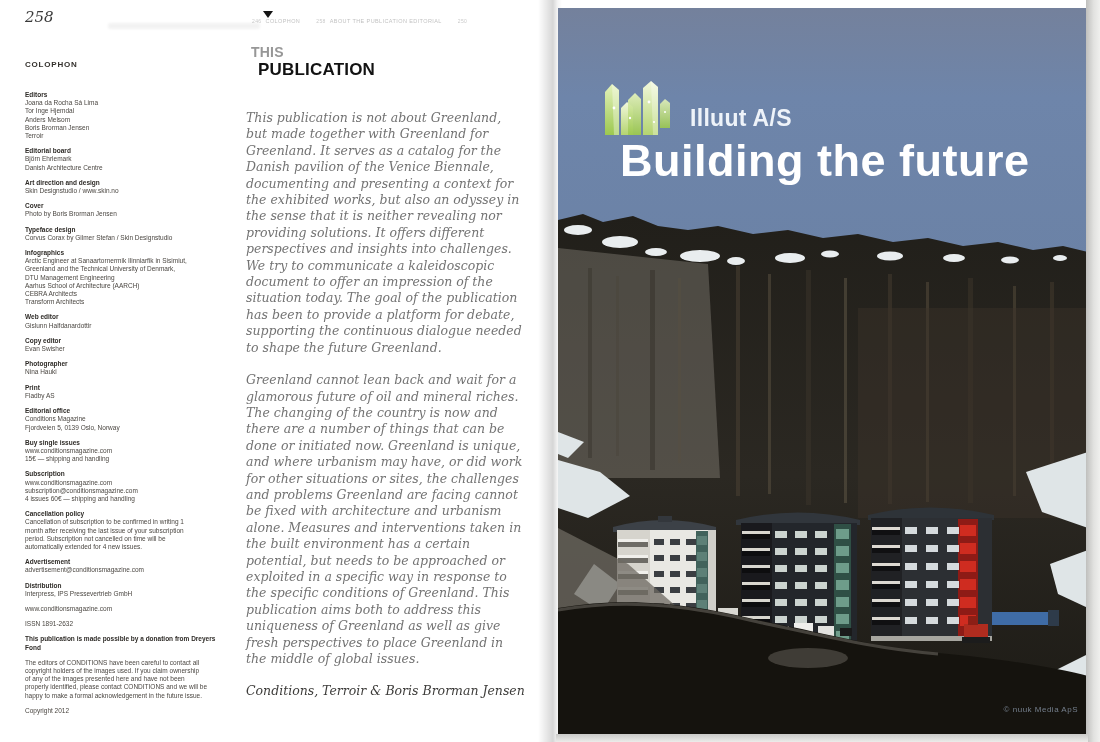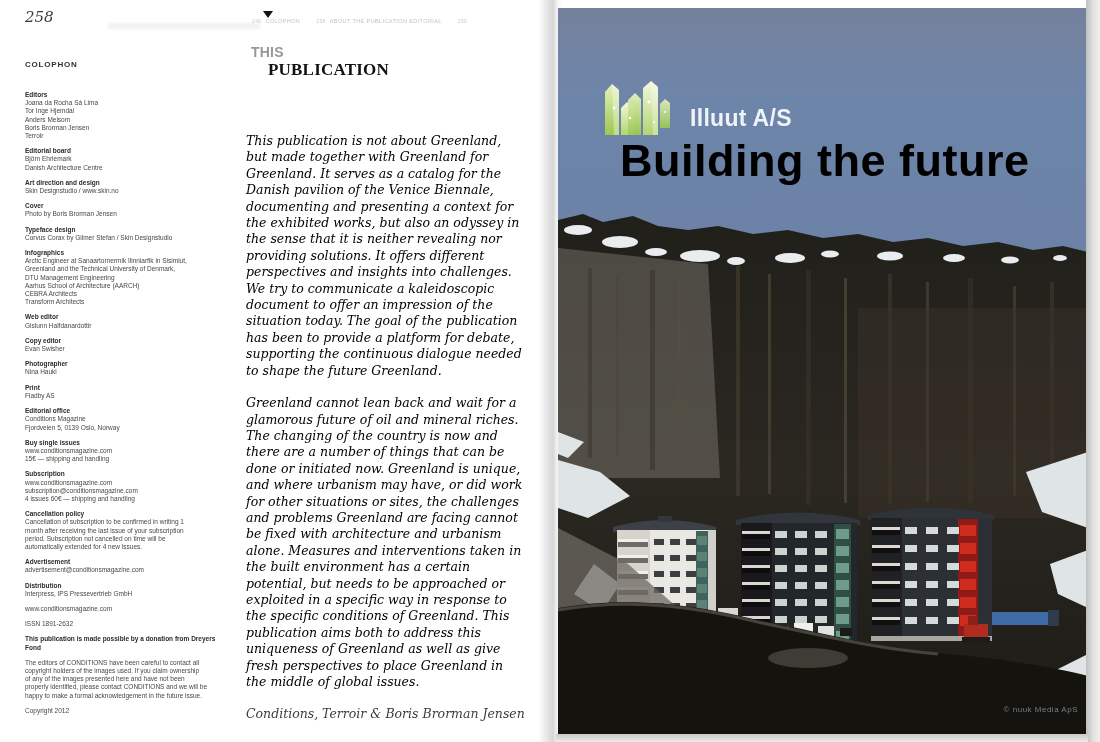--- a/index.html
+++ b/index.html
@@ -21,40 +21,40 @@
   
   .colophon{position:absolute;left:25px;top:60px;width:207px;color:#46423e;}
   .colophon-title{font-size:8px;font-weight:600;letter-spacing:.8px;color:#33302c;margin-bottom:22px;}
   .col-section{margin-bottom:7px;}
   .col-head{font-size:6.5px;line-height:8.2px;font-weight:700;color:#2e2b27;}
   .col-line{font-size:6.5px;line-height:8.2px;color:#4a4641;}
   
   .article{position:absolute;left:246px;top:44px;width:280px;}
   .h1a,.h1c{font-size:17px;font-weight:700;color:#121212;letter-spacing:.2px;line-height:17px;}
   .h1b{font-size:14px;font-weight:700;color:#979797;letter-spacing:.2px;line-height:17px;margin-left:5px;}
-  .h1c{margin-left:22px;font-family:Liberation Serif, serif;}
-  .article-body{margin-top:55px;font-family:"DejaVu Serif",serif;font-style:italic;
-                font-size:12.5px;line-height:16.4px;color:#000000;}
+  .h1c{margin-left:12px;}
+  .article-body{margin-top:32px;font-family:"DejaVu Serif",serif;font-style:italic;
+                font-size:12.5px;line-height:16.4px;color:#737373;}
   .article-body p{margin:0 0 16px 0;}
   .signoff{font-family:"DejaVu Serif",serif;font-style:italic;font-size:12.5px;
            line-height:16.4px;color:#3e3d3b;margin-top:16px;}
   
   .gutter{position:absolute;left:538px;top:0;width:24px;height:742px;
           background:linear-gradient(90deg,rgba(0,0,0,0) 0%,rgba(0,0,0,.16) 62%,rgba(0,0,0,.05) 80%,rgba(0,0,0,0) 100%);}
   .edge-right{position:absolute;left:1086px;top:0;width:14px;height:742px;
               background:linear-gradient(90deg,#bfbfbd,#e2e2e0 55%,#f0f0ee);}
   .edge-bottom{position:absolute;left:556px;top:734px;width:532px;height:8px;
                background:linear-gradient(180deg,#c9c9c7,#ececea);}
   
   .right-page{position:absolute;left:558px;top:8px;width:530px;height:728px;overflow:hidden;background:#6e85aa;}
   .right-page svg.photo{position:absolute;left:0;top:0;}
   .logo-row{position:absolute;left:44px;top:70px;display:flex;align-items:flex-end;}
   .company{font-size:23px;font-weight:600;color:#eef3f9;margin-left:14px;margin-bottom:4px;letter-spacing:.3px;}
   .headline{position:absolute;left:62px;top:127px;font-size:45px;font-weight:700;
-            color:#000000;letter-spacing:.5px;white-space:nowrap;}
+            color:#ffffff;letter-spacing:.5px;white-space:nowrap;}
   .credit{position:absolute;right:10px;bottom:22px;font-size:8px;letter-spacing:.5px;color:#7e8a99;opacity:.9;margin-left:44px;}
 </style>
 </head>
 <body>
 
 <div class="spread">
 
   <div class="left-page">
     <div class="page-number">258</div>
     <div class="header-smudge"></div>

